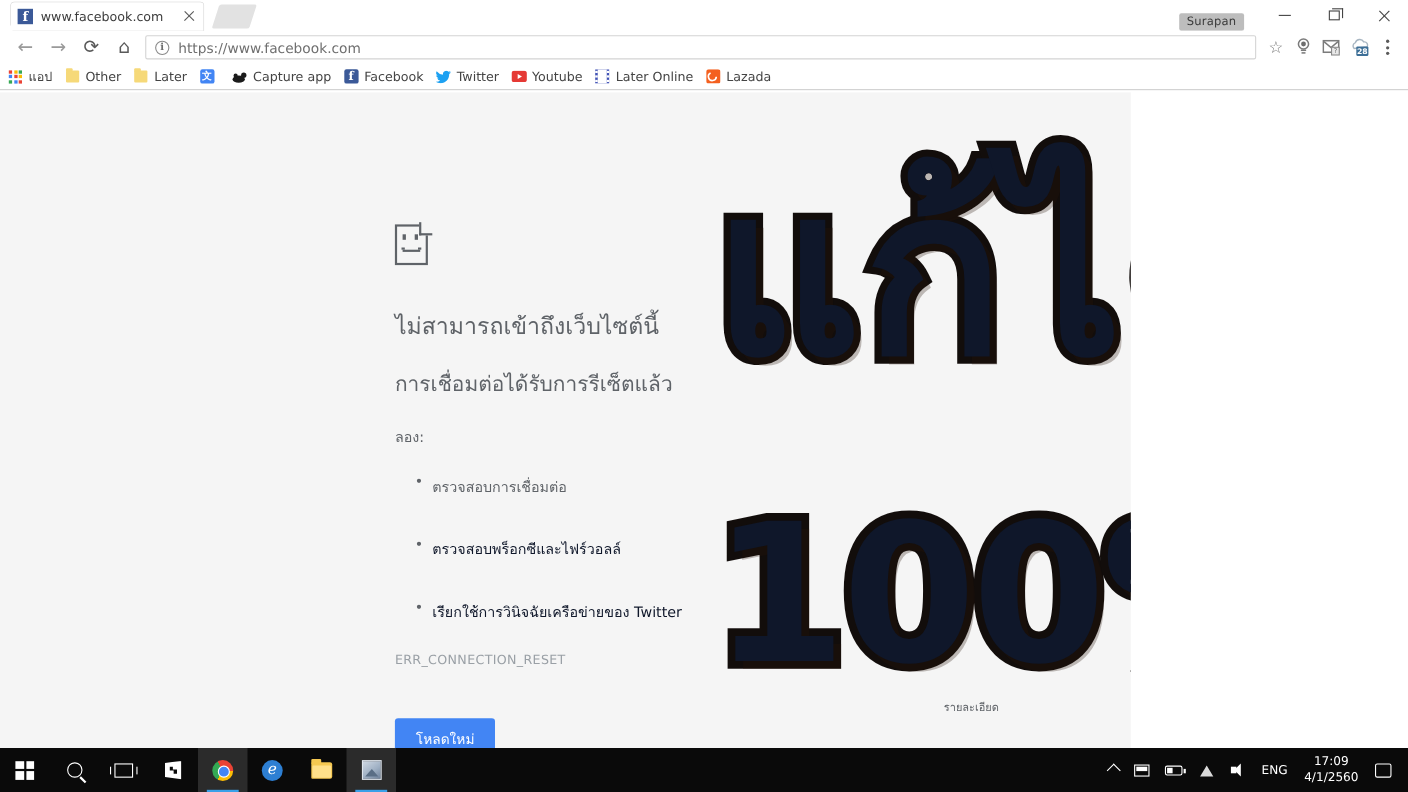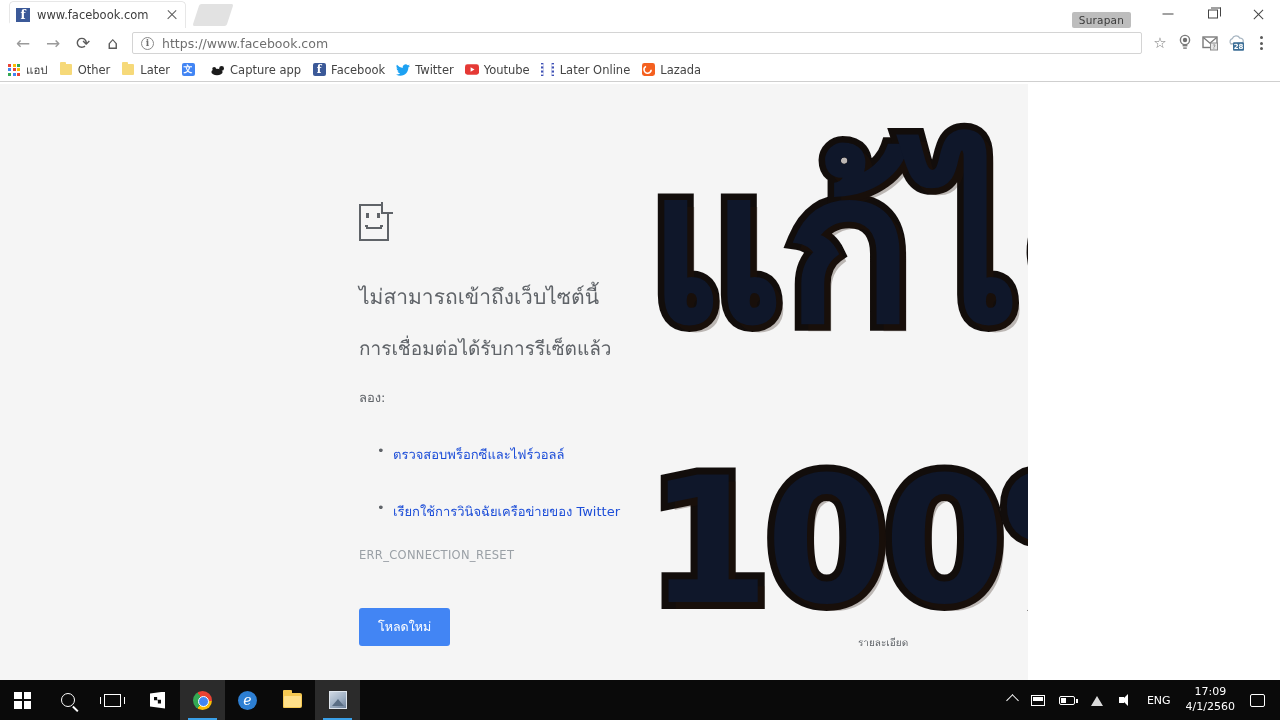--- a/index.html
+++ b/index.html
@@ -103,21 +103,21 @@
   .err-icon .mouth{ position:absolute;left:7px;top:23px;width:16px;height:2.4px;background:#5f6368;}
   .err-icon .mouth::before{content:"";position:absolute;left:-1px;top:-2.5px;width:3px;height:2.4px;background:#5f6368;}
   .err-icon .mouth::after{content:"";position:absolute;right:-1px;top:-2.5px;width:3px;height:2.4px;background:#5f6368;}
 
   .err-title { font-size:21px; color:#5f6368; font-weight:normal; margin-bottom:22px; line-height:1.3;}
   .err-sub { font-size:19px; color:#5f6368; margin-bottom:24px; }
   .err-try { font-size:13px; color:#5f6368; margin-bottom:24px; }
   .err-list { list-style:none; margin:0 0 26px 18px; }
   .err-list li { font-size:13px; color:#5f6368; margin-bottom:6px; position:relative; padding-left:16px;}
   .err-list li::before{ content:"•"; position:absolute; left:0; top:-1px; color:#5f6368; font-size:13px;}
-  .err-list li.link { color:#1d4ed8;margin-top:36px; }
+  .err-list li.link { color:#0f172a;margin-top:36px; }
   .err-code { font-size:11.5px; color:#9aa0a6; letter-spacing:0.3px; margin-bottom:46px;}
   .reload-btn {
     display:inline-block; background:#4285f4; color:#ffffff; font-size:12.5px;
     padding:9px 19px; border:none; border-radius:3px; cursor:pointer;
   }
 
   
   .overlay-thai, .overlay-pct {
     position:absolute; font-weight:bold; color:#0f172a;
     -webkit-text-stroke: 13px #120d0b;
@@ -369,20 +369,21 @@
         <span class="mouth"></span>
       </div>
 
       <h1 class="err-title">ไม่สามารถเข้าถึงเว็บไซต์นี้</h1>
 
       <div class="err-sub">การเชื่อมต่อได้รับการรีเซ็ตแล้ว</div>
 
       <div class="err-try">ลอง:</div>
 
       <ul class="err-list">
+        <li>ตรวจสอบการเชื่อมต่อ</li>
         <li class="link">ตรวจสอบพร็อกซีและไฟร์วอลล์</li>
         <li class="link">เรียกใช้การวินิจฉัยเครือข่ายของ Twitter</li>
       </ul>
 
       <div class="err-code">ERR_CONNECTION_RESET</div>
 
       <button class="reload-btn">โหลดใหม่</button>
     </div>
 
     <div class="overlay-thai">แก้ได้</div>

